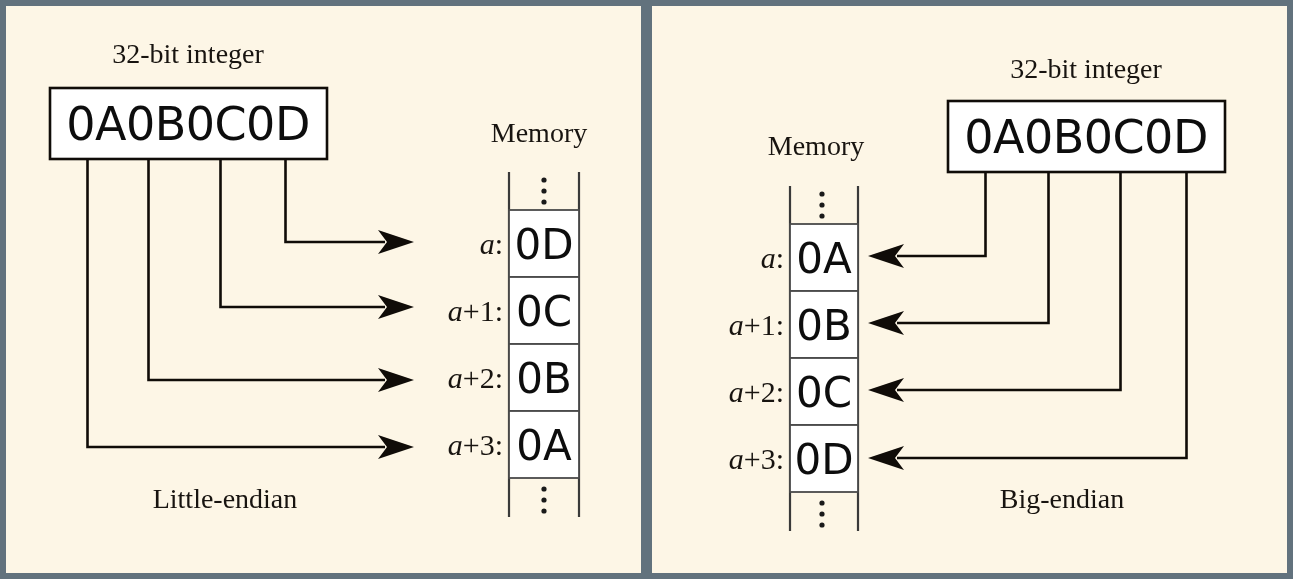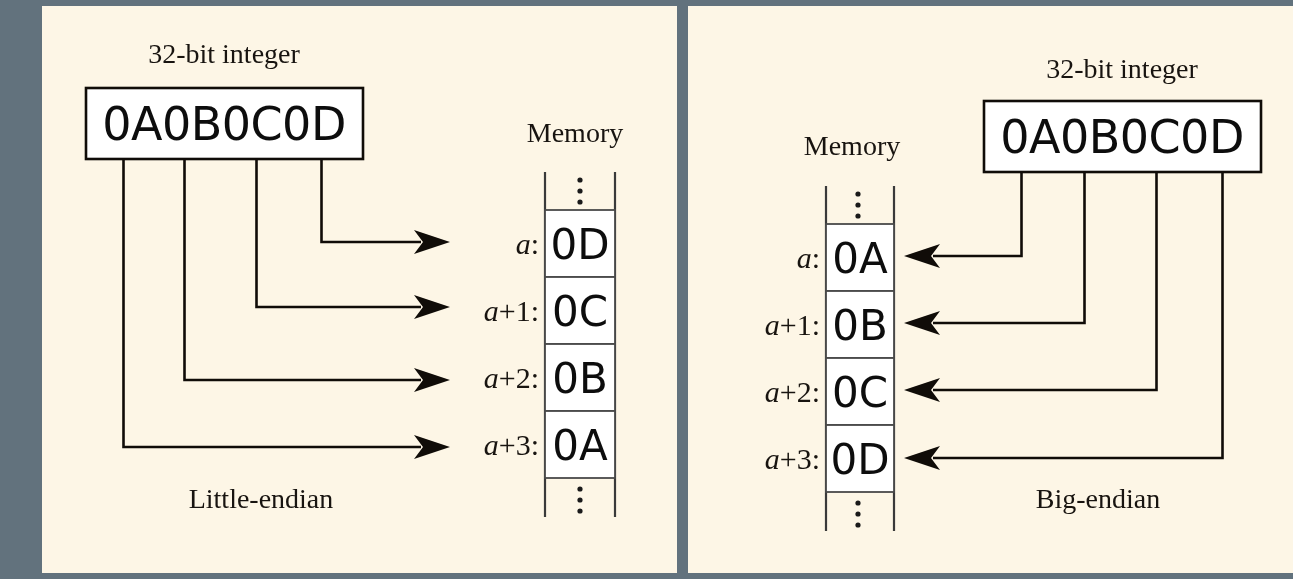--- a/index.html
+++ b/index.html
@@ -11,21 +11,20 @@
   body {
     width: 1293px;
     height: 579px;
     overflow: hidden;
     font-family: "Liberation Serif", "DejaVu Serif", serif;
   }
   #figure {
     position: relative;
     width: 1150px;
     height: 579px;
-    margin-left: 36px;
   }
   svg.diagram {
     display: block;
     width: 1293px;
     height: 579px;
   }
   .frame-bg { fill: #62727d; }
   .panel-bg { fill: #fdf6e6; }
   .wire {
     fill: none;

